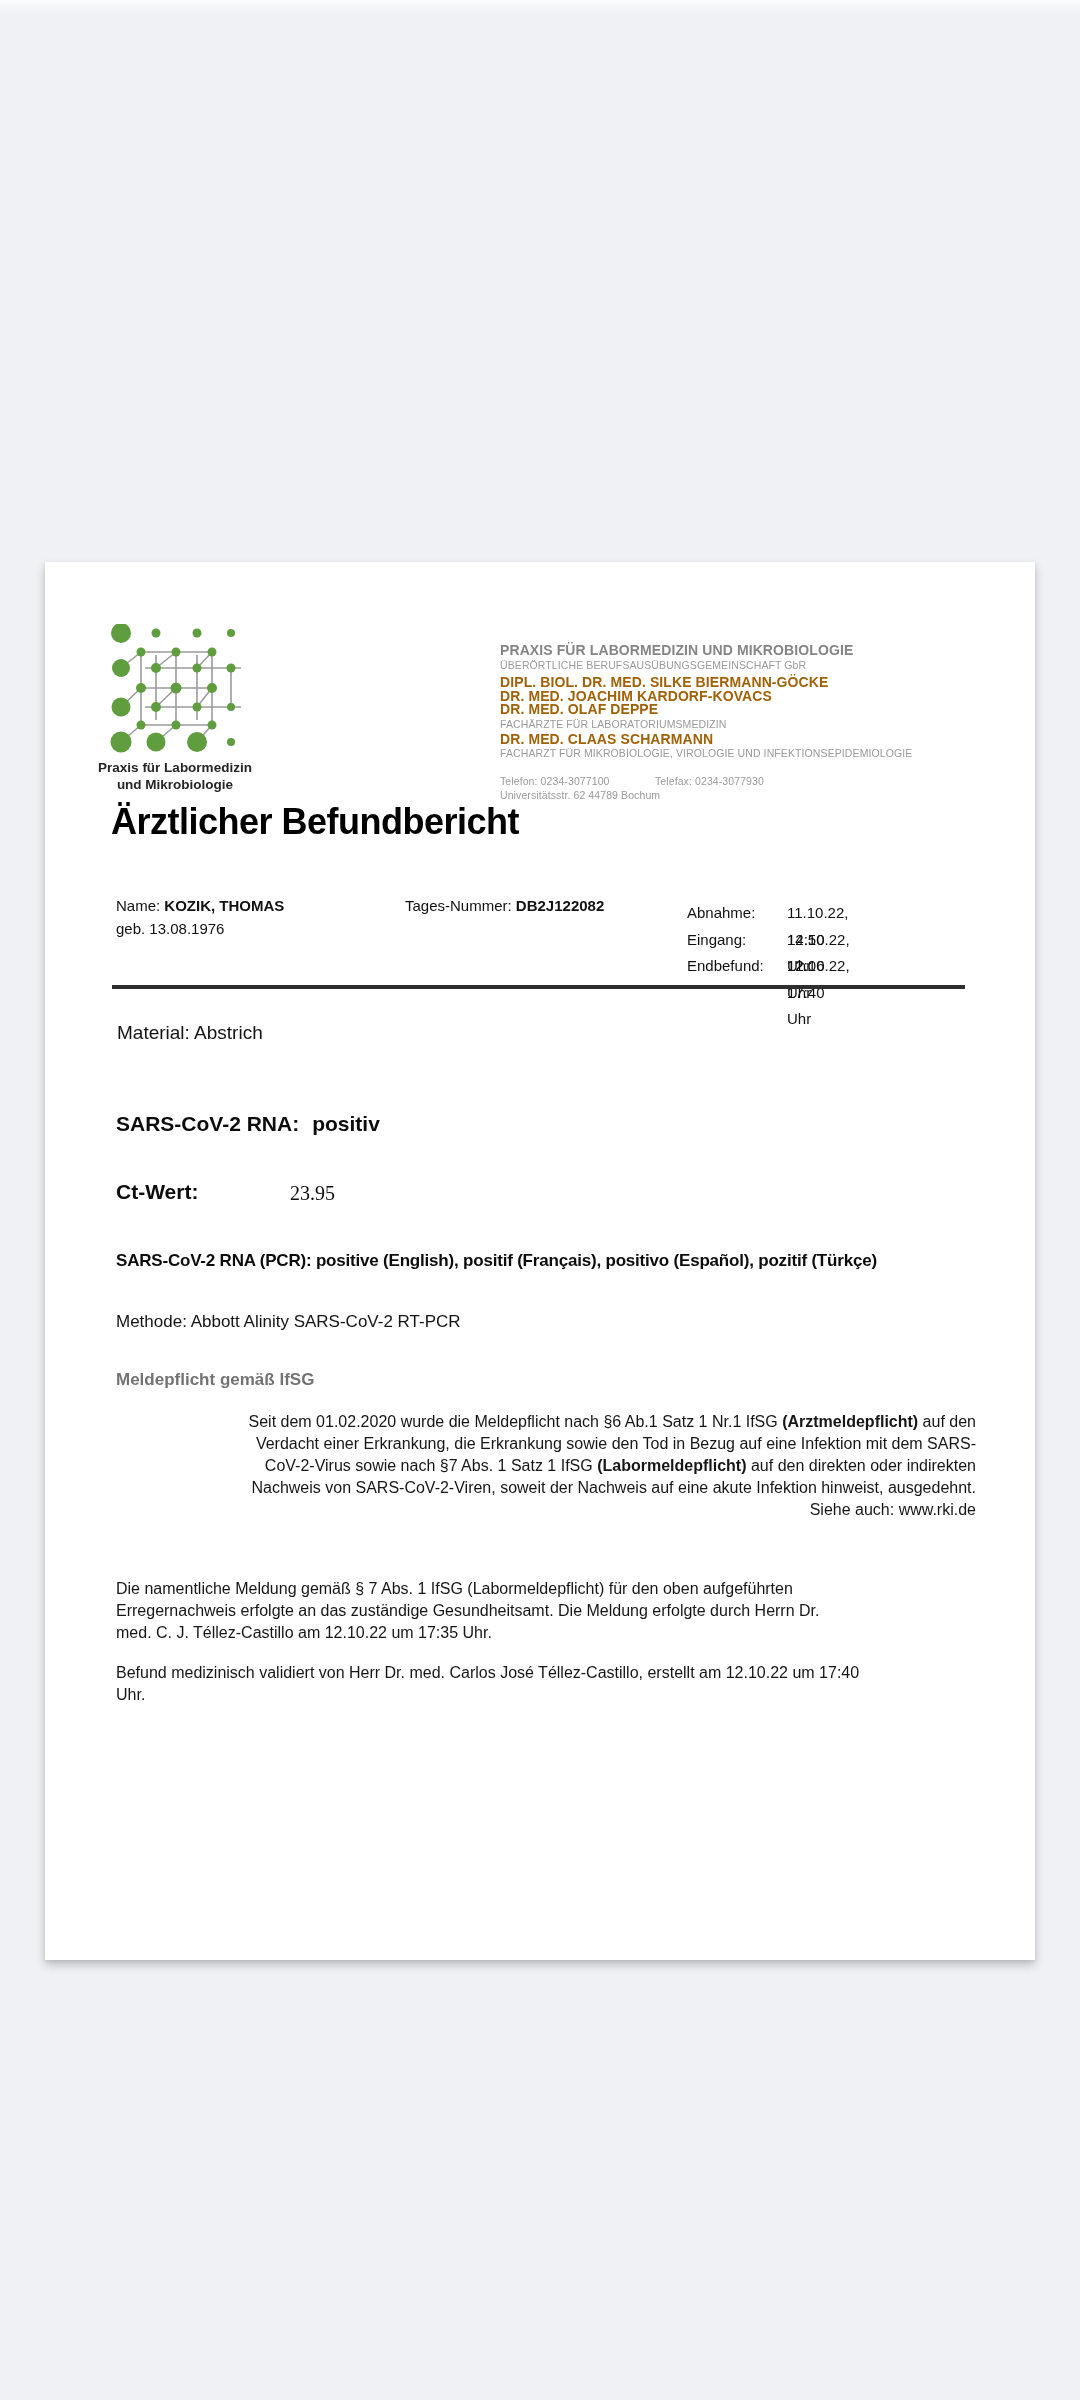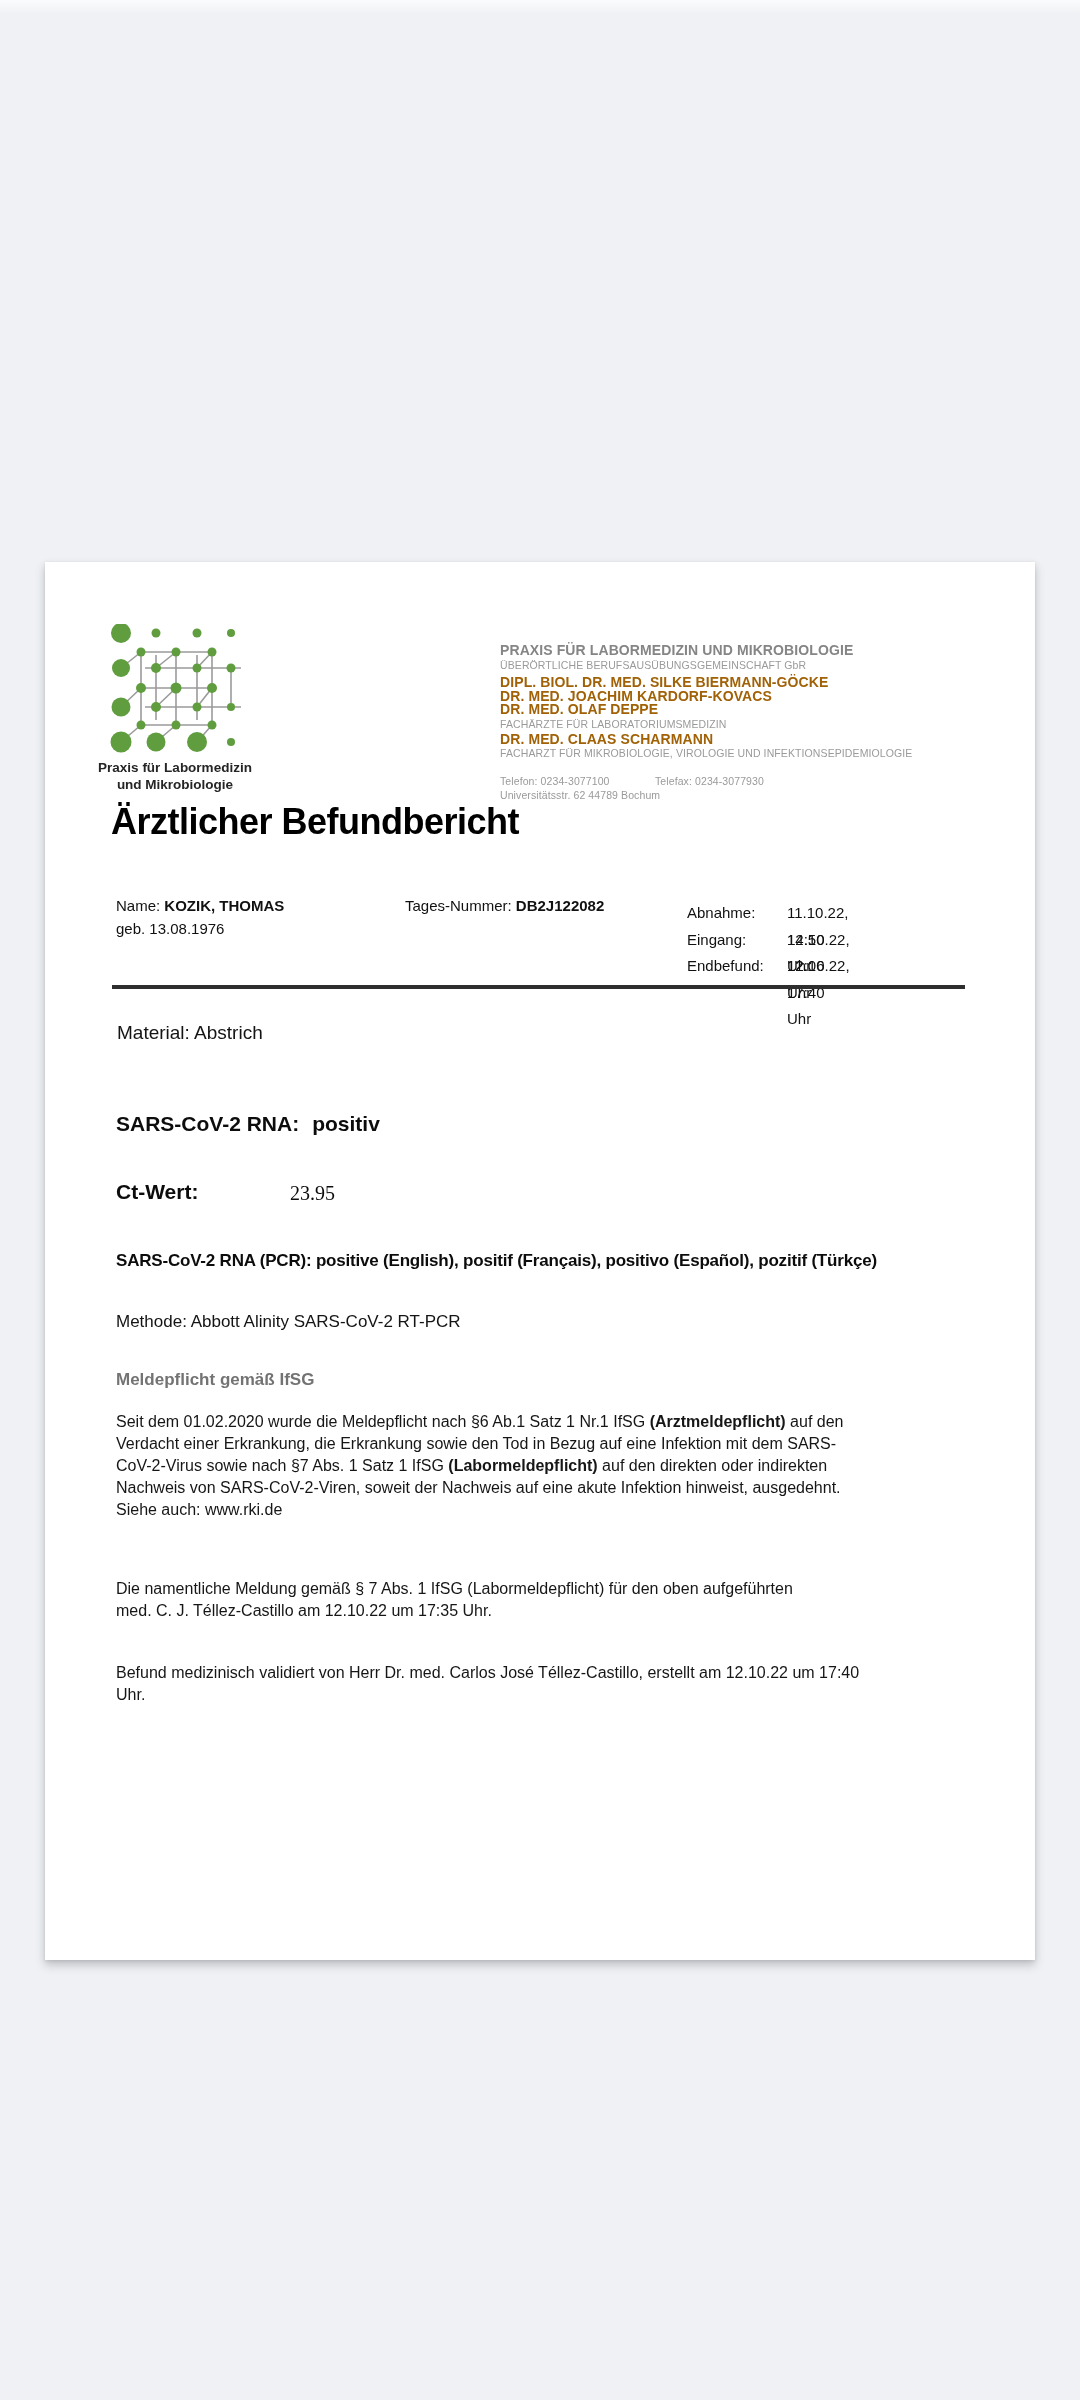--- a/index.html
+++ b/index.html
@@ -33,21 +33,21 @@
   .material{left:72px;top:458px;font-size:19px;line-height:26px;color:#141414;}
   .result{left:71px;top:547px;font-size:21px;line-height:30px;font-weight:bold;color:#0c0c0c;}
   .result .val{margin-left:13px;}
   .ct{left:71px;top:615px;width:420px;height:30px;font-size:21px;line-height:30px;font-weight:bold;color:#0c0c0c;}
   .ct .val{position:absolute;left:174px;top:1px;font-weight:400;font-size:20px;font-family:Liberation Serif, serif;}
   .multilang{left:71px;top:687px;font-size:17px;line-height:24px;font-weight:bold;letter-spacing:-.2px;white-space:nowrap;color:#0c0c0c;}
   .methode{left:71px;top:748px;font-size:17px;line-height:24px;color:#141414;}
   .notify-h{left:71px;top:806px;font-size:17px;line-height:24px;font-weight:bold;color:#737373;}
   .para{left:71px;top:0;width:860px;font-size:16px;color:#161616;}
   .para .pline{line-height:22px;white-space:nowrap;}
-  .p1{top:849px;} .p2{top:1016px;} .p3{top:1100px;}
+  .p1{top:849px;text-align:right;} .p2{top:1016px;} .p3{top:1100px;}
   .b{font-weight:bold;}
 </style>
 </head>
 <body>
 
 <div id="screen">
   <div class="paper">
 
     <svg class="abs" style="left:64px;top:62px;" width="132" height="134" viewBox="0 0 132 134">
       <g stroke="#9b9b9b" stroke-width="1.6" fill="none">
@@ -147,20 +147,21 @@
     <div class="abs para p1">
       <div class="pline"><span>Seit dem 01.02.2020 wurde die Meldepflicht nach §6 Ab.1 Satz 1 Nr.1 IfSG </span><span class="b">(Arztmeldepflicht)</span><span> auf den</span></div>
       <div class="pline"><span>Verdacht einer Erkrankung, die Erkrankung sowie den Tod in Bezug auf eine Infektion mit dem SARS-</span></div>
       <div class="pline"><span>CoV-2-Virus sowie nach §7 Abs. 1 Satz 1 IfSG </span><span class="b">(Labormeldepflicht)</span><span> auf den direkten oder indirekten</span></div>
       <div class="pline"><span>Nachweis von SARS-CoV-2-Viren, soweit der Nachweis auf eine akute Infektion hinweist, ausgedehnt.</span></div>
       <div class="pline"><span>Siehe auch: www.rki.de</span></div>
     </div>
 
     <div class="abs para p2">
       <div class="pline"><span>Die namentliche Meldung gemäß § 7 Abs. 1 IfSG (Labormeldepflicht) für den oben aufgeführten</span></div>
+      <div class="pline"><span>Erregernachweis erfolgte an das zuständige Gesundheitsamt. Die Meldung erfolgte durch Herrn Dr.</span></div>
       <div class="pline"><span>med. C. J. Téllez-Castillo am 12.10.22 um 17:35 Uhr.</span></div>
     </div>
 
     <div class="abs para p3">
       <div class="pline"><span>Befund medizinisch validiert von Herr Dr. med. Carlos José Téllez-Castillo, erstellt am 12.10.22 um 17:40</span></div>
       <div class="pline"><span>Uhr.</span></div>
     </div>
 
   </div>
 </div>

